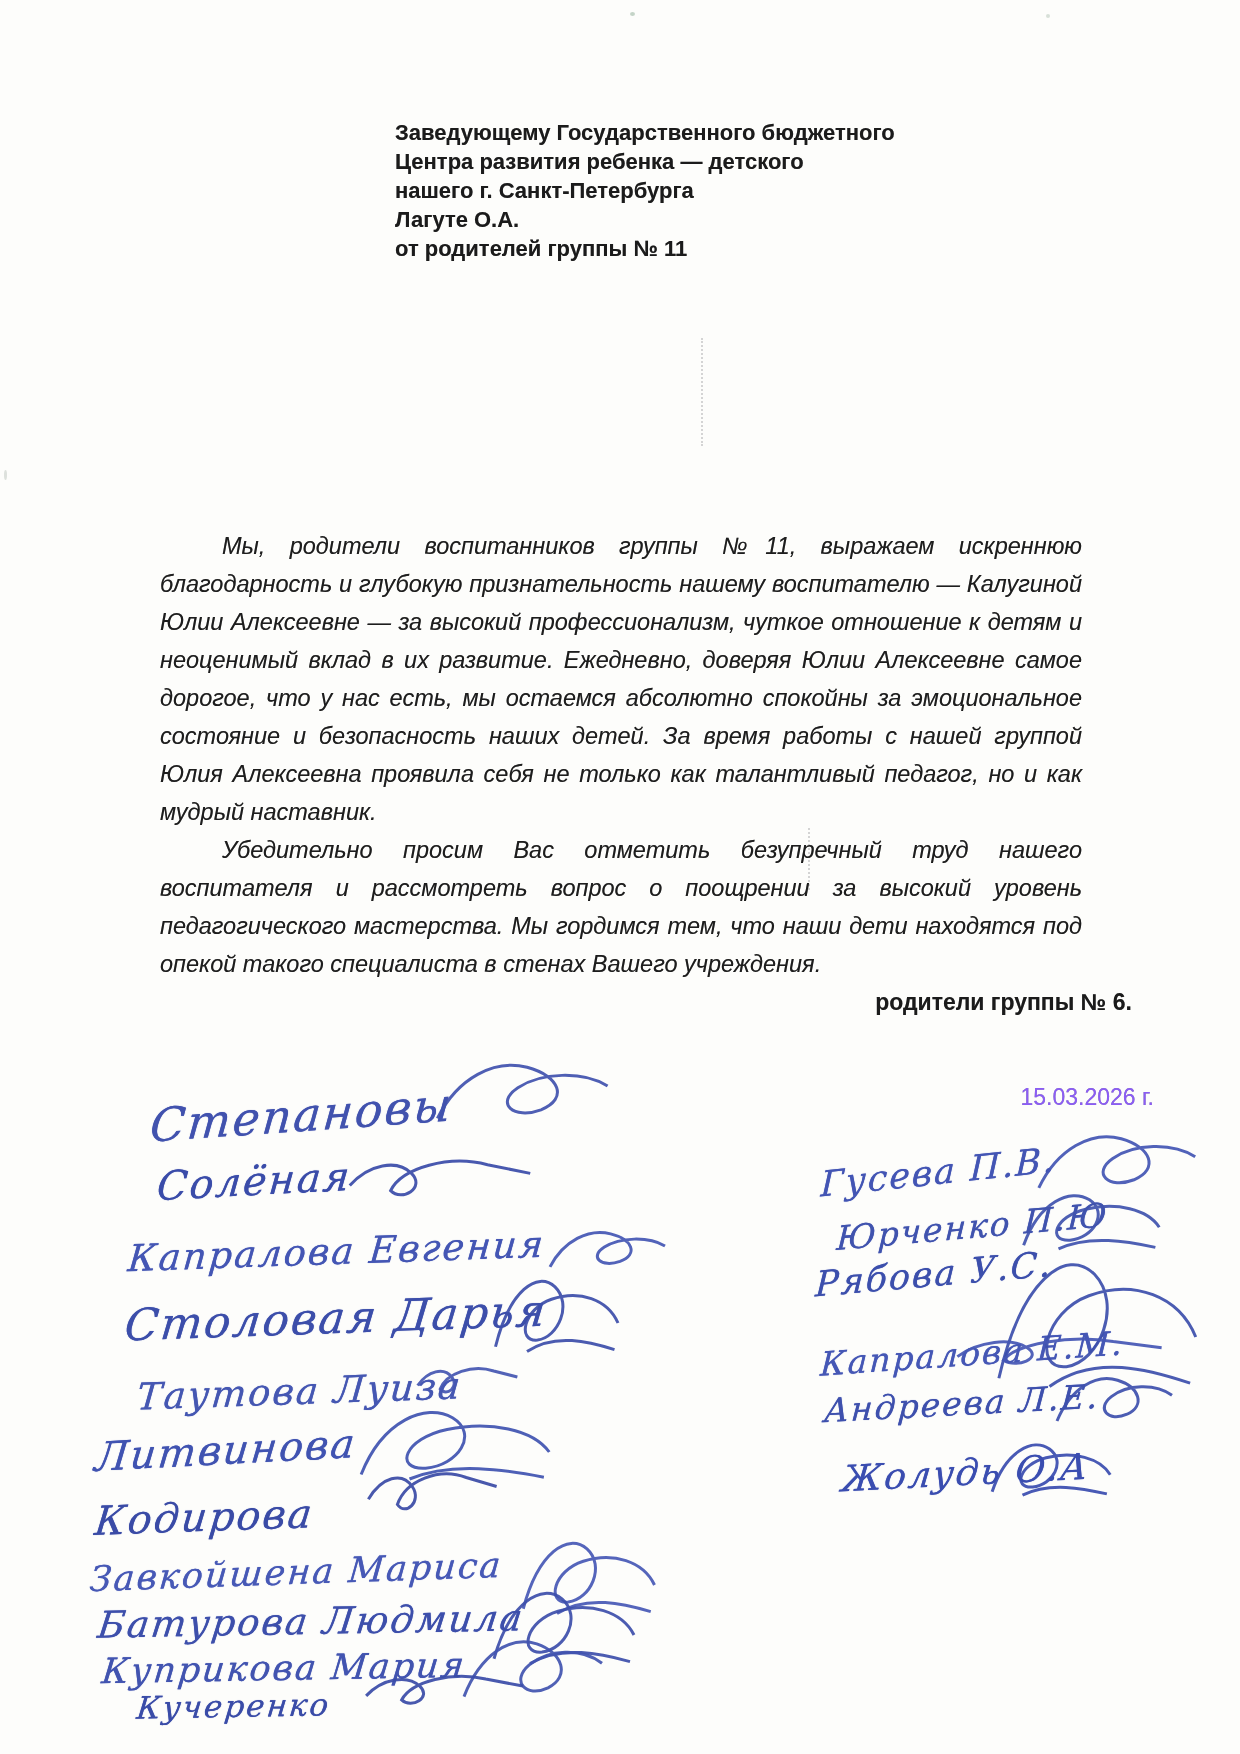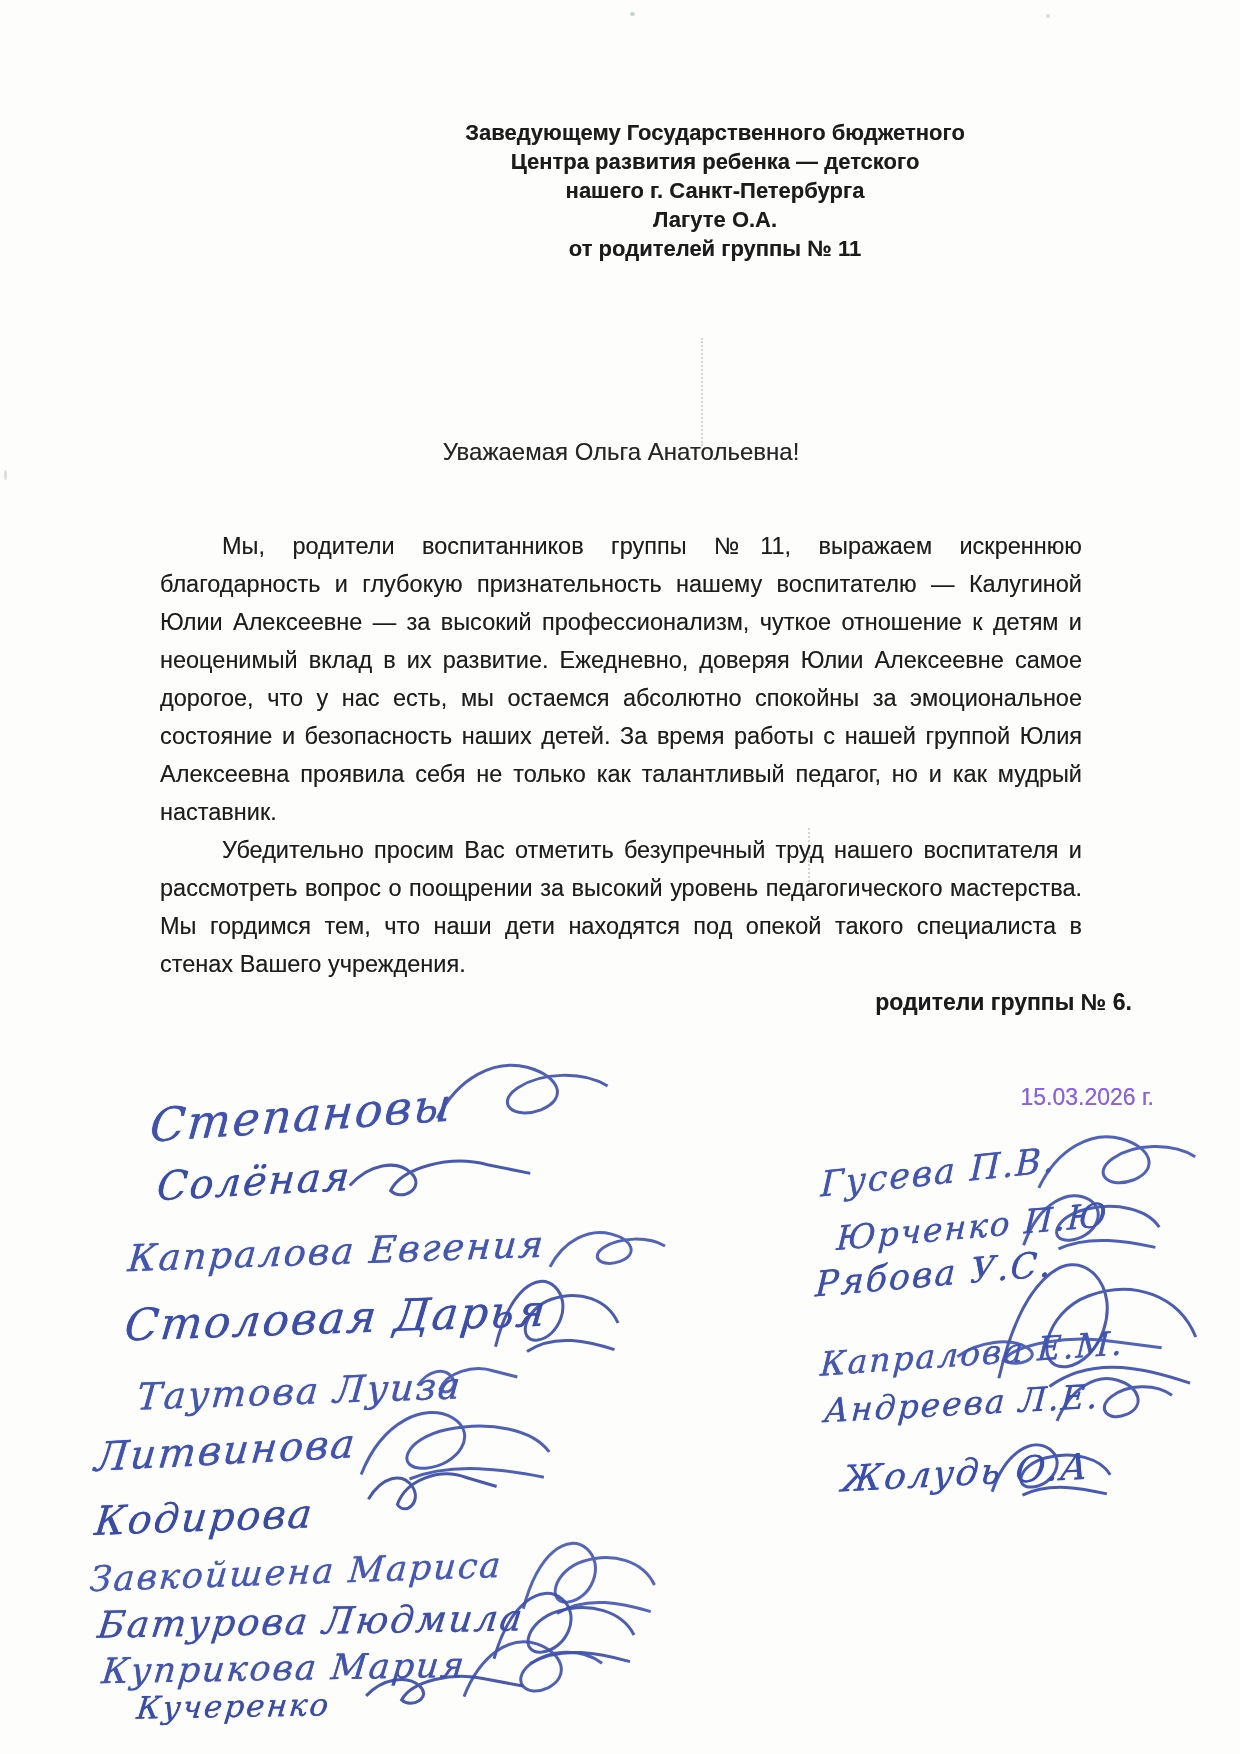--- a/index.html
+++ b/index.html
@@ -10,32 +10,32 @@
     background:#fdfdfb;
     overflow:hidden;
     font-family:"Liberation Sans",sans-serif;
     color:#1e1e1e;
   }
   .scanned{ text-shadow:0 0 .5px rgba(25,25,25,.45); }
 
   
   .addressee{
     position:absolute; top:118px; right:205px; width:640px;
-    text-align:center; font-weight:700; font-size:22px; line-height:29px;
+    text-align:left; font-weight:700; font-size:22px; line-height:29px;
     color:#1b1b1b;
   }
   .salutation{
     position:absolute; top:438px; left:160px; width:922px;
     text-align:center; font-size:24px; color:#262626;
   }
   .body-text{
     position:absolute; top:527px; left:160px; width:922px;
     font-size:23.5px; line-height:38px; text-align:justify; color:#1d1d1d;
   }
-  .body-text p{ margin:0; text-indent:62px; }
+  .body-text p{ margin:0; text-indent:62px;font-style:italic; }
   .closing{
     position:absolute; top:982px; right:108px;
     text-align:right; font-weight:700; font-size:23px; line-height:41px;
     color:#1b1b1b;
   }
   .date{
     position:absolute; top:1084px; right:86px;
     font-size:23px; color:#8b5cf6;
   }
 
@@ -116,21 +116,20 @@
   <div class="speck sp3"></div>
 
   <div class="addressee scanned">
     <div>Заведующему Государственного бюджетного</div>
     <div>Центра развития ребенка — детского</div>
     <div>нашего г. Санкт-Петербурга</div>
     <div>Лагуте О.А.</div>
     <div>от родителей группы № 11</div>
   </div>
 
-  <div class="salutation scanned">Уважаемая Ольга Анатольевна!</div>
 
   <div class="body-text scanned">
     <p>Мы, родители воспитанников группы №11, выражаем искреннюю благодарность и глубокую признательность нашему воспитателю — Калугиной Юлии Алексеевне — за высокий профессионализм, чуткое отношение к детям и неоценимый вклад в их развитие. Ежедневно, доверяя Юлии Алексеевне самое дорогое, что у нас есть, мы остаемся абсолютно спокойны за эмоциональное состояние и безопасность наших детей. За время работы с нашей группой Юлия Алексеевна проявила себя не только как талантливый педагог, но и как мудрый наставник.</p>
     <p>Убедительно просим Вас отметить безупречный труд нашего воспитателя и рассмотреть вопрос о поощрении за высокий уровень педагогического мастерства. Мы гордимся тем, что наши дети находятся под опекой такого специалиста в стенах Вашего учреждения.</p>
   </div>
 
   <div class="closing scanned">
     <div>родители группы № 6.</div>
   </div>
 

